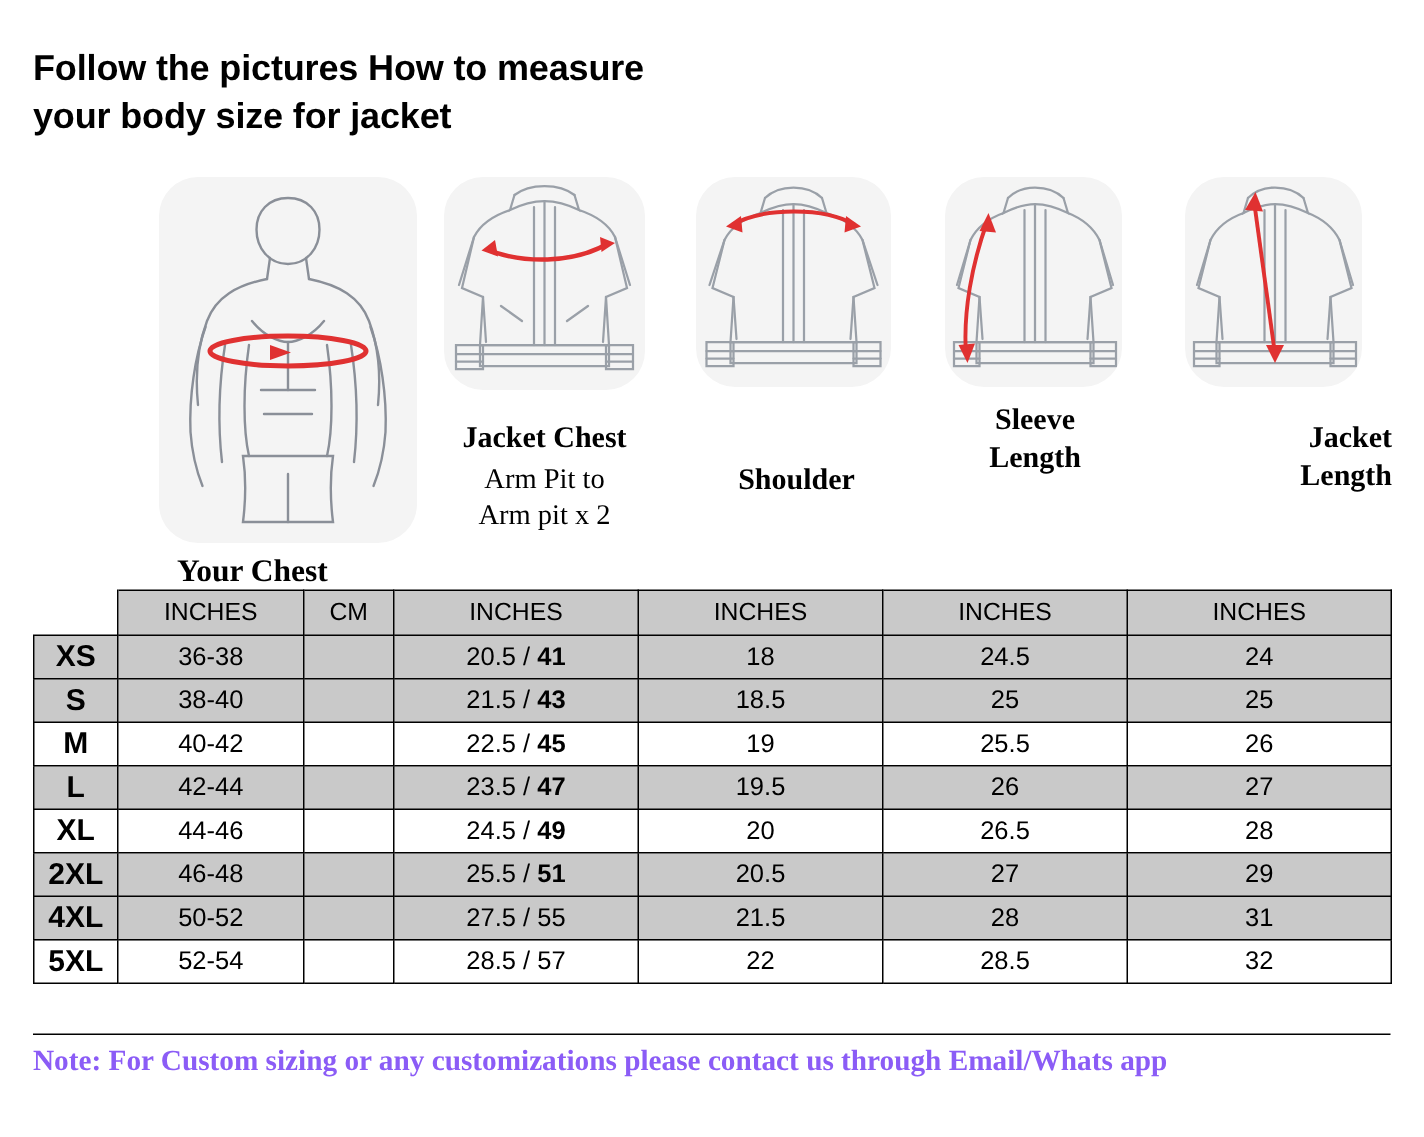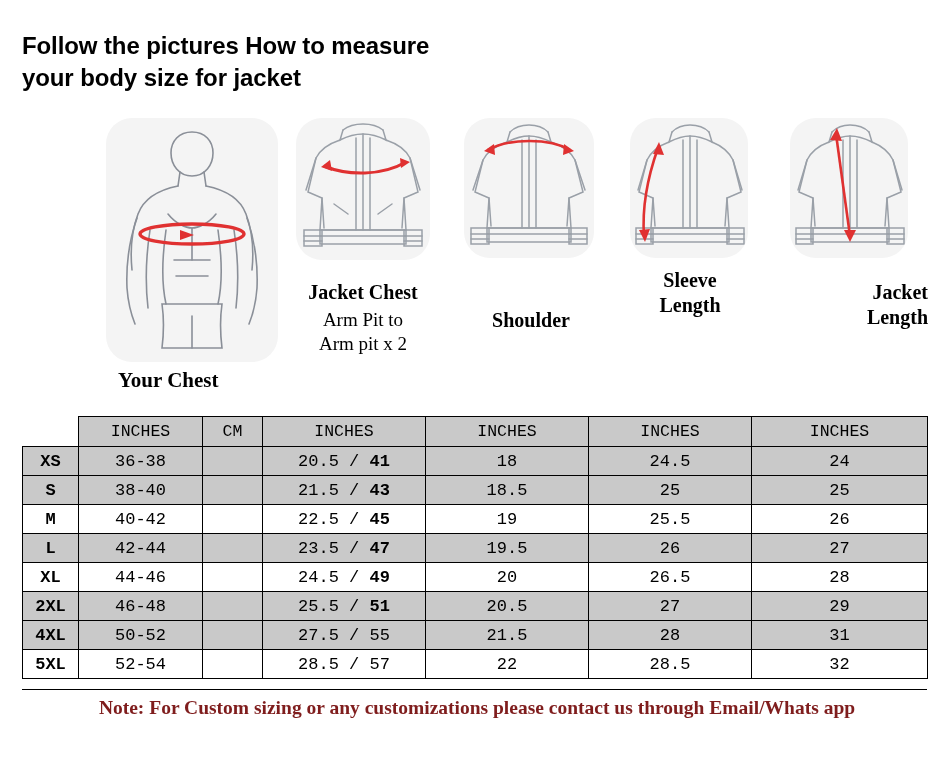--- a/index.html
+++ b/index.html
@@ -64,68 +64,68 @@
     top: 368px;
     font-family: "Liberation Serif", serif;
     font-weight: bold;
     font-size: 21px;
   }
 
   
   table.sizes {
     position: absolute;
     left: 22px;
-    top: 416px;
+    top: 393px;
     width: 905px;
     border-collapse: collapse;
-    font-family: Liberation Mono, monospace;
+    font-family: Liberation Sans, sans-serif;
     font-size: 17px;
     table-layout: fixed;
     border-radius: 16px;
   }
   table.sizes th, table.sizes td {
     border: 1px solid #000;
     text-align: center;
     height: 29px;
     padding: 0;
     font-weight: normal;
   }
   table.sizes thead th {
     background: #c9c9c9;
     font-size: 16.5px;
     height: 30px;
   }
   table.sizes th.corner { background: #ffffff; border-top: none; border-left: none; }
   table.sizes tbody tr.shade td { background: #c9c9c9; }
   table.sizes tbody td.size {
     font-weight: bold;
-    font-size: 17px;
+    font-size: 20px;
   }
   .b { font-weight: bold; }
 
   
   col.c0 { width: 56px; }
   col.c1 { width: 124px; }
   col.c2 { width: 60px; }
   col.c3 { width: 163px; }
   col.c4 { width: 163px; }
   col.c5 { width: 163px; }
   col.c6 { width: 176px; }
 
   
   .note {
     position: absolute;
     left: 22px;
     top: 697px;
     width: 910px;
-    color: #7f1d1d;
+    color: #8b5cf6;
     font-family: "Liberation Serif", serif;
     font-weight: bold;
     font-size: 19.5px;
-    text-align: center;
+    text-align: left;
   }
   .note-rule {
     position: absolute;
     left: 22px;
     top: 689px;
     width: 905px;
     height: 1px;
     background: #000;
   }
 </style>

